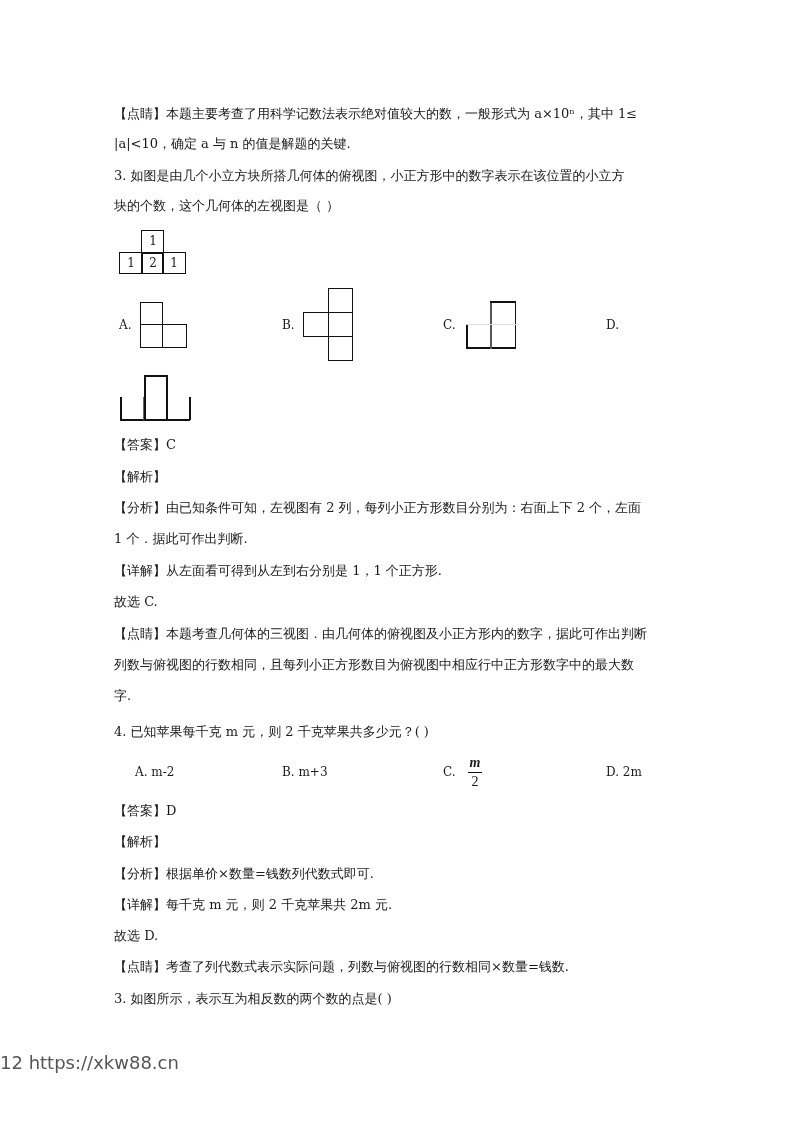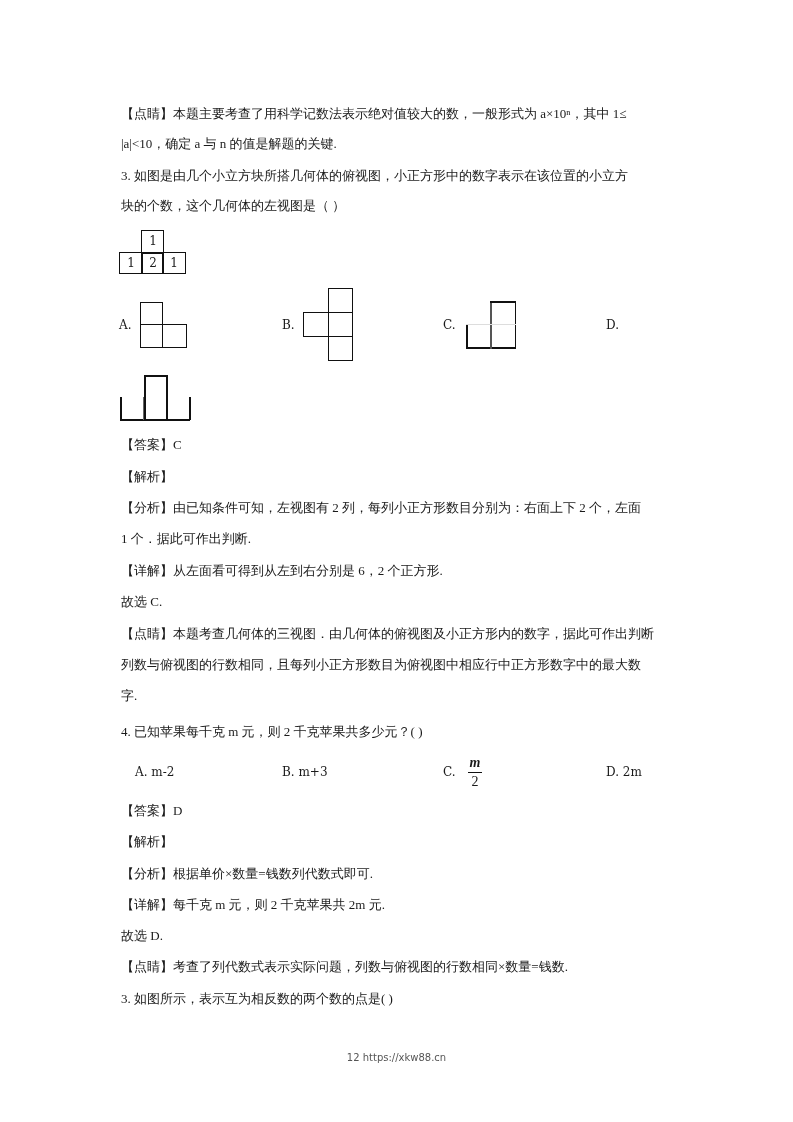--- a/index.html
+++ b/index.html
@@ -1,28 +1,28 @@
 <!DOCTYPE html>
 <html><head>
 <meta charset="utf-8">
 <style>
   html, body { margin: 0; padding: 0; background: #ffffff; }
   body { width: 793px; height: 1122px; position: relative; overflow: hidden;
          font-family: "DejaVu Serif", "Liberation Serif", serif; color: #1a1a1a; }
-  .line { position: absolute; left: 121px; font-size: 13px; line-height: 16px; white-space: nowrap; font-family: Liberation Serif, serif; }
+  .line { position: absolute; left: 114px; font-size: 13px; line-height: 16px; white-space: nowrap; }
   .fig { position: absolute; }
   .cell { position: absolute; border: 1.5px solid #111; box-sizing: border-box; }
   .num { position: absolute; font-size: 12px; width: 20px; text-align: center; }
   .opt { position: absolute; font-size: 12px; }
   .frac { position: absolute; display: flex; flex-direction: column; align-items: center; font-family: "Liberation Serif", serif; font-size: 14px; }
   .frac .top { font-style: italic; font-weight: bold; line-height: 16px; }
   .frac .bar { width: 14px; border-top: 1px solid #111; margin: 1px 0; }
   .frac .bot { line-height: 16px; }
-  .footer { position: absolute; left: 0; width: 793px; top: 1052px; text-align: center;
-            font-family: "DejaVu Sans", sans-serif; font-size: 10px; color: #555; }
+  .footer { position: absolute; left: 0; width: 793px; top: 1052px; 
+            font-family: "DejaVu Sans", sans-serif; font-size: 18px; color: #555; }
   .seg { position: absolute; background: #111; }
 </style>
 </head>
 <body>
 
 <div class="line" style="top:106px">【点睛】本题主要考查了用科学记数法表示绝对值较大的数，一般形式为 a×10ⁿ，其中 1≤</div>
 <div class="line" style="top:136px">|a|&lt;10，确定 a 与 n 的值是解题的关键.</div>
 
 <div class="line" style="top:168px">3.  如图是由几个小立方块所搭几何体的俯视图，小正方形中的数字表示在该位置的小立方</div>
 <div class="line" style="top:198px">块的个数，这个几何体的左视图是（  ）</div>
@@ -71,21 +71,21 @@
   <div class="seg" style="left:24px; top:0; width:23px; height:1.5px;"></div>
   <div class="seg" style="left:24px; top:0; width:1.5px; height:45px;"></div>
   <div class="seg" style="left:46px; top:0; width:1.5px; height:45px;"></div>
   <div class="seg" style="left:69px; top:22px; width:1.5px; height:23px;"></div>
 </div>
 
 <div class="line" style="top:437px">【答案】C</div>
 <div class="line" style="top:469px">【解析】</div>
 <div class="line" style="top:500px">【分析】由已知条件可知，左视图有 2 列，每列小正方形数目分别为：右面上下 2 个，左面</div>
 <div class="line" style="top:531px">1 个．据此可作出判断.</div>
-<div class="line" style="top:563px">【详解】从左面看可得到从左到右分别是 6，2 个正方形.</div>
+<div class="line" style="top:563px">【详解】从左面看可得到从左到右分别是 1，1 个正方形.</div>
 <div class="line" style="top:594px">故选 C.</div>
 <div class="line" style="top:626px">【点睛】本题考查几何体的三视图．由几何体的俯视图及小正方形内的数字，据此可作出判断</div>
 <div class="line" style="top:657px">列数与俯视图的行数相同，且每列小正方形数目为俯视图中相应行中正方形数字中的最大数</div>
 <div class="line" style="top:688px">字.</div>
 
 <div class="line" style="top:724px">4.  已知苹果每千克 m 元，则 2 千克苹果共多少元？(        )</div>
 <div class="opt" style="left:135px; top:765px;">A.  m-2</div>
 <div class="opt" style="left:282px; top:765px;">B.  m+3</div>
 <div class="opt" style="left:443px; top:765px;">C.</div>
 <div class="frac" style="left:468px; top:755px;">

